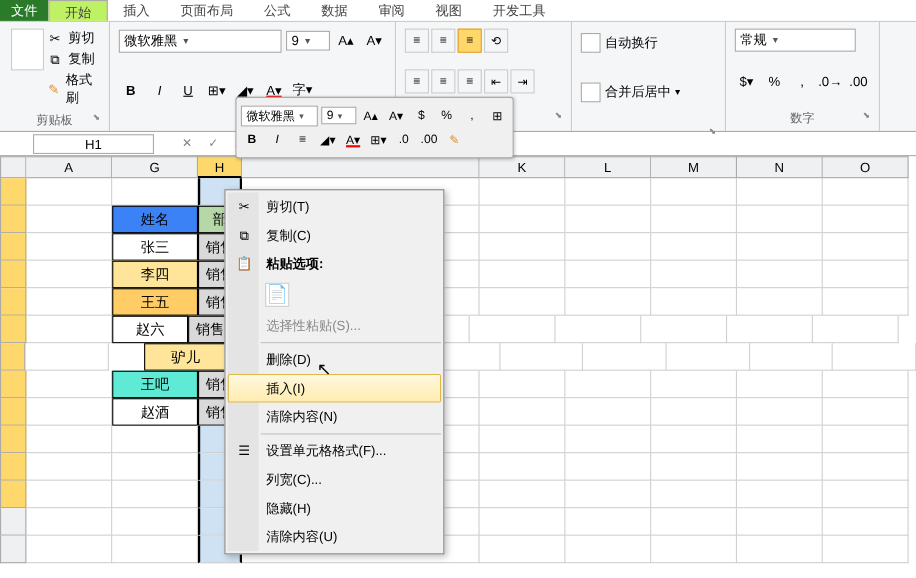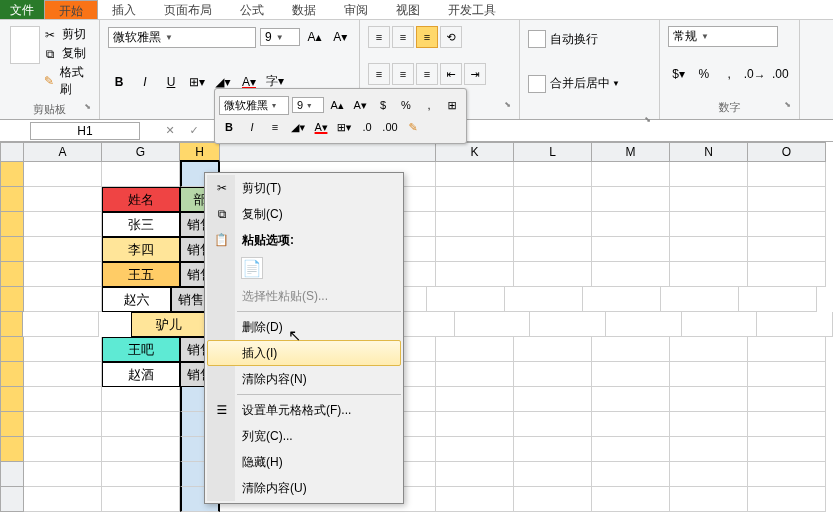--- a/index.html
+++ b/index.html
@@ -1,21 +1,21 @@
 <!DOCTYPE html>
 <html><head>
 <meta charset="utf-8">
 <style>
 * { margin: 0; padding: 0; box-sizing: border-box; font-family: "Microsoft YaHei", sans-serif; }
 body { background: #fff; width: 833px; height: 525px; overflow: hidden; position: relative; }
 
 
 .tabs { display: flex; height: 20px; background: #fff; border-bottom: 1px solid #ccc; font-size: 12px; }
 .tab { padding: 2px 14px; color: #444; }
-.tab.active { background: #f97316; border: 1px solid #aaa; border-bottom: none; }
+.tab.active { background: #bef264; border: 1px solid #aaa; border-bottom: none; }
 .file-tab { background: #2a7a2a; color: #fff; padding: 2px 10px; }
 
 
 .ribbon { display: flex; height: 100px; border-bottom: 1px solid #aaa; background: #f5f6f7; }
 .group { border-right: 1px solid #ccc; padding: 4px 8px; display: flex; flex-direction: column; justify-content: space-between; }
 .group-label { font-size: 11px; text-align: center; color: #666; padding-top: 2px; position: relative; }
 .group-label::after { content: '⬊'; font-size: 8px; position: absolute; right: 0; color: #888; }
 
 .clipboard { width: 100px; }
 .clip-row { display: flex; align-items: center; font-size: 12px; margin: 2px 0; }
@@ -62,21 +62,21 @@
 .rowhdr { width: 24px; border: 1px solid #aaa; border-top: none; background: #eef0f2; font-size: 10px; display: flex; align-items: center; justify-content: center; }
 .rowhdr.sel { background: #ffd86b; }
 .rows { }
 .row { display: flex; height: 25px; }
 .cell { border-right: 1px solid #d0d0d0; border-bottom: 1px solid #d0d0d0; font-size: 13px; display: flex; align-items: center; justify-content: center; }
 .selcol { background: #cfe2f3; border-right: 2px solid #000; border-left: 2px solid #000; }
 .ch.sel { background: #ffd86b; border-bottom: 2px solid #000; }
 
 .c-name { width: 78px; border: 1px solid #000; }
 
-.bg-yellow { background: #ef4444; }
+.bg-yellow { background: #3b82f6; }
 .bg-green { background: #b6d7a8; }
 .bg-orange1 { background: #ffe599; }
 .bg-orange2 { background: #ffcc66; }
 .bg-orange3 { background: #5eead4; }
 .bg-gray { background: #d9d9d9; }
 
 
 .ctxmenu { position: absolute; top: 172px; left: 204px; width: 200px; background: #f0f0f0; border: 1px solid #888; box-shadow: 2px 2px 6px rgba(0,0,0,0.25); z-index: 100; padding: 2px; }
 .ctxmenu .strip { position: absolute; left: 2px; top: 2px; bottom: 2px; width: 28px; background: #e4e4e4; }
 .ctx-item { position: relative; display: flex; align-items: center; height: 26px; font-size: 12px; padding-left: 34px; border: 1px solid transparent; }

